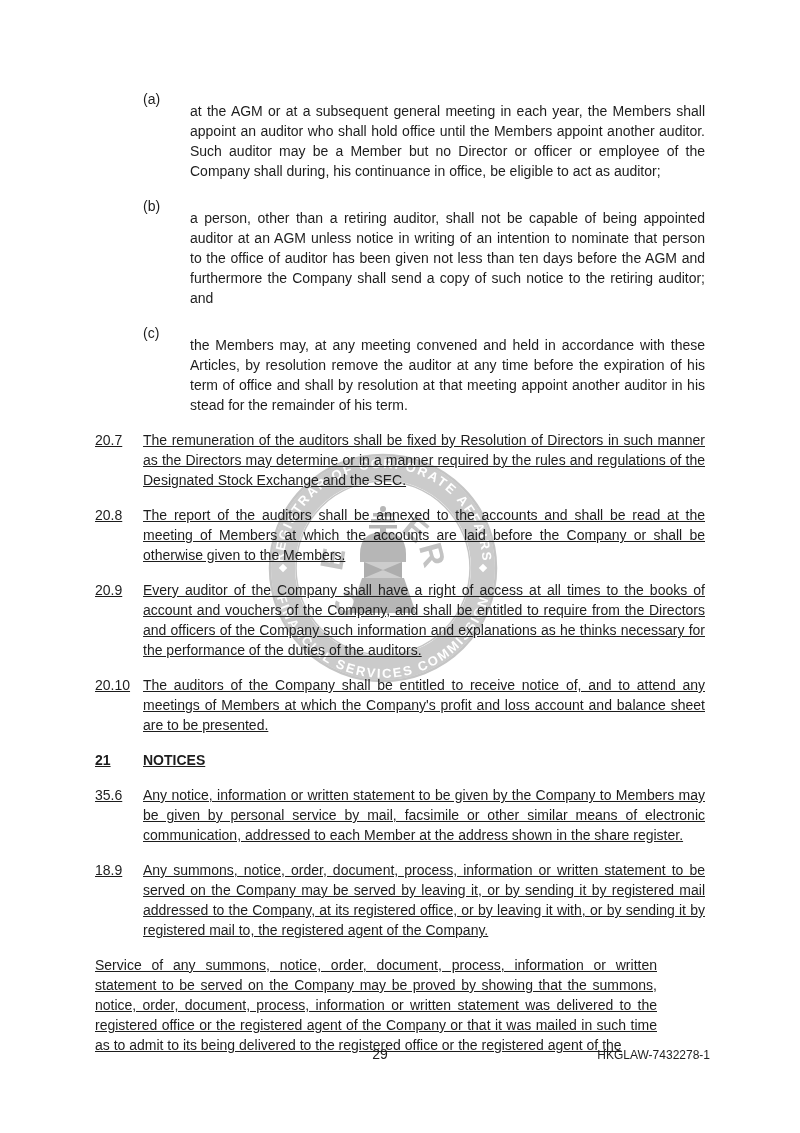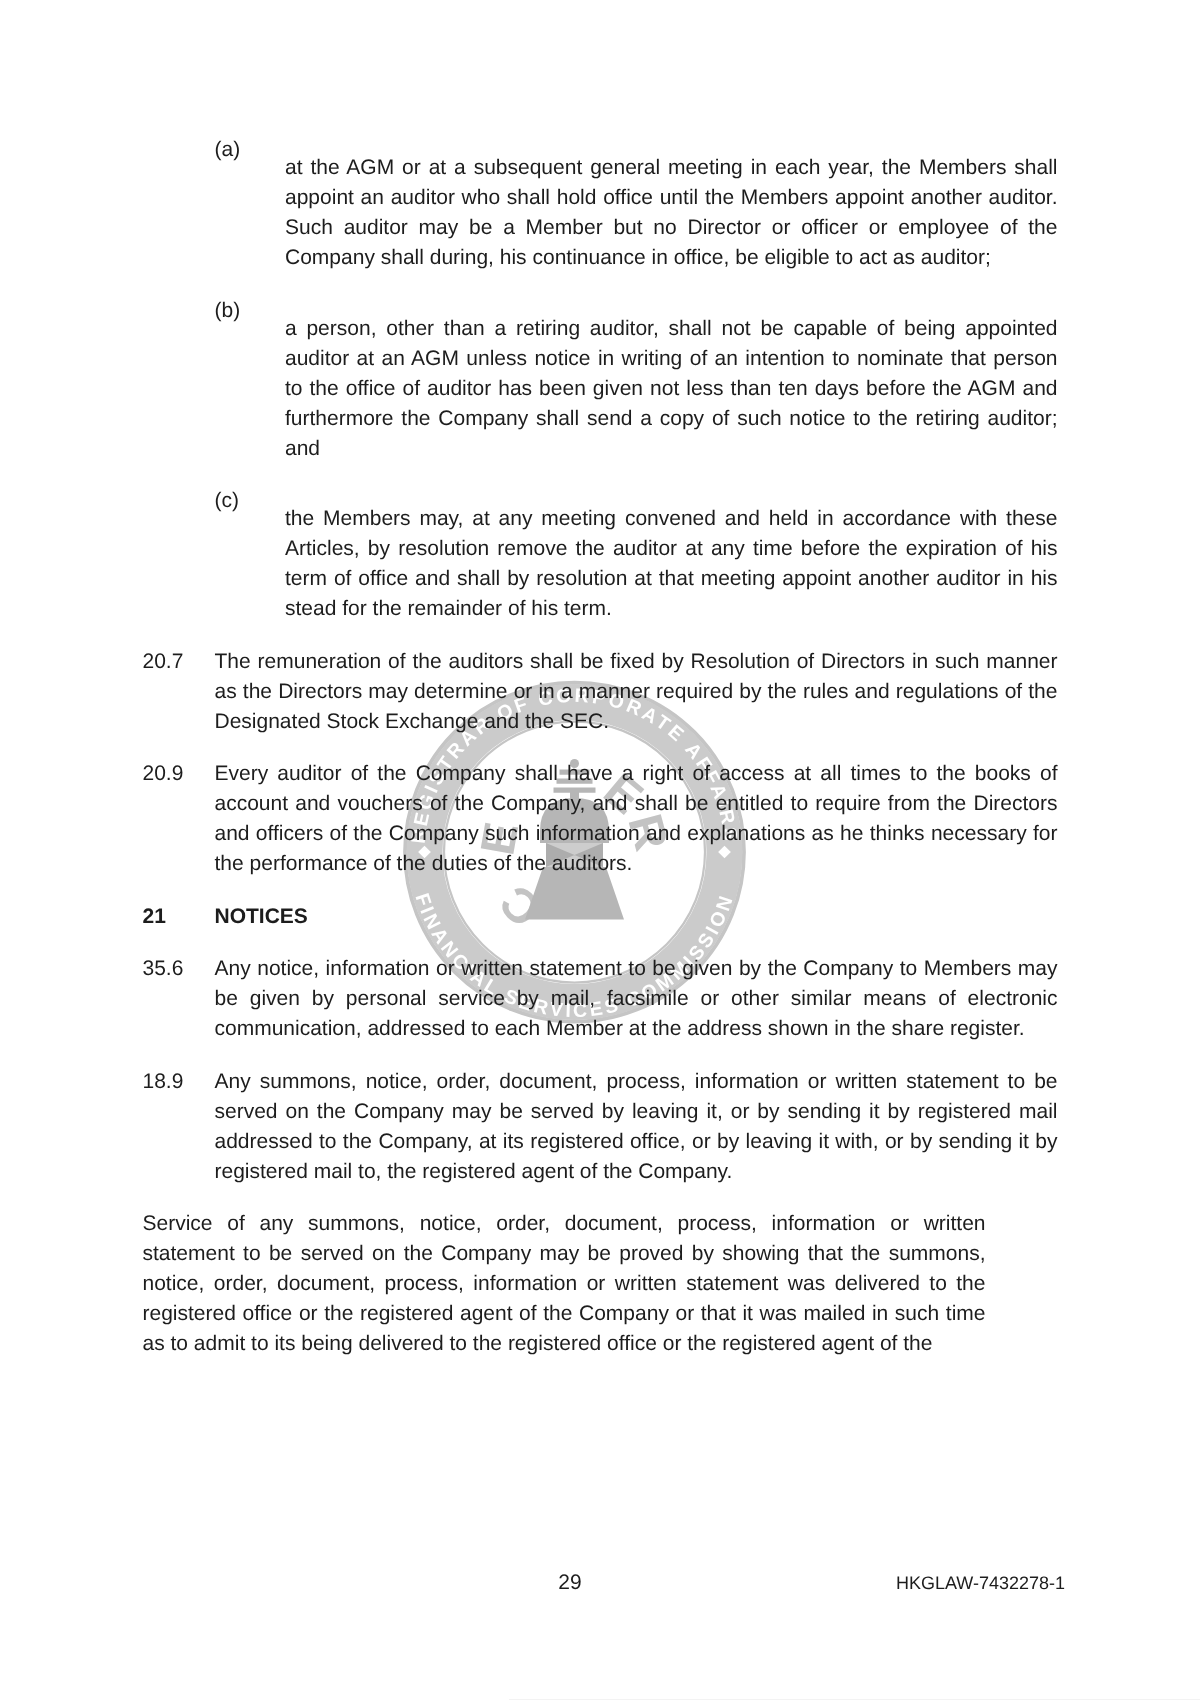--- a/index.html
+++ b/index.html
@@ -40,21 +40,21 @@
   
   .content {
     position: absolute;
     left: 95px;
     top: 89px;
     width: 610px;
     z-index: 1;
     font-size: 14px;
     line-height: 20px;
   }
-  .row { display: flex; margin-bottom: 15px; }
+  .row { display: flex; margin-bottom: 15px; text-decoration: underline; }
   .num-col { width: 48px; flex: 0 0 48px; }
   .body-col { width: 562px; flex: 0 0 562px; text-align: justify; }
   .sub-row { display: flex; margin-bottom: 15px; }
   .sub-spacer { width: 48px; flex: 0 0 48px; }
   .sub-label { width: 47px; flex: 0 0 47px; }
   .sub-text { width: 515px; flex: 0 0 515px; text-align: justify; margin-top: 12px; }
   .heading-row { font-weight: bold; }
 
   
   .page-number {
@@ -134,26 +134,34 @@
       <div class="sub-spacer"></div>
       <div class="sub-label">(c)</div>
       <div class="sub-text">the Members may, at any meeting convened and held in accordance with these Articles, by resolution remove the auditor at any time before the expiration of his term of office and shall by resolution at that meeting appoint another auditor in his stead for the remainder of his term.</div>
     </div>
 
     <div class="row">
       <div class="num-col">20.7</div>
       <div class="body-col">The remuneration of the auditors shall be fixed by Resolution of Directors in such manner as the Directors may determine or in a manner required by the rules and regulations of the Designated Stock Exchange and the SEC.</div>
     </div>
 
+    <div class="row">
+      <div class="num-col">20.8</div>
+      <div class="body-col">The report of the auditors shall be annexed to the accounts and shall be read at the meeting of Members at which the accounts are laid before the Company or shall be otherwise given to the Members.</div>
+    </div>
 
     <div class="row">
       <div class="num-col">20.9</div>
       <div class="body-col">Every auditor of the Company shall have a right of access at all times to the books of account and vouchers of the Company, and shall be entitled to require from the Directors and officers of the Company such information and explanations as he thinks necessary for the performance of the duties of the auditors.</div>
     </div>
 
+    <div class="row">
+      <div class="num-col">20.10</div>
+      <div class="body-col">The auditors of the Company shall be entitled to receive notice of, and to attend any meetings of Members at which the Company's profit and loss account and balance sheet are to be presented.</div>
+    </div>
 
     <div class="row heading-row">
       <div class="num-col">21</div>
       <div class="body-col">NOTICES</div>
     </div>
 
     <div class="row">
       <div class="num-col">35.6</div>
       <div class="body-col">Any notice, information or written statement to be given by the Company to Members may be given by personal service by mail, facsimile or other similar means of electronic communication, addressed to each Member at the address shown in the share register.</div>
     </div>

